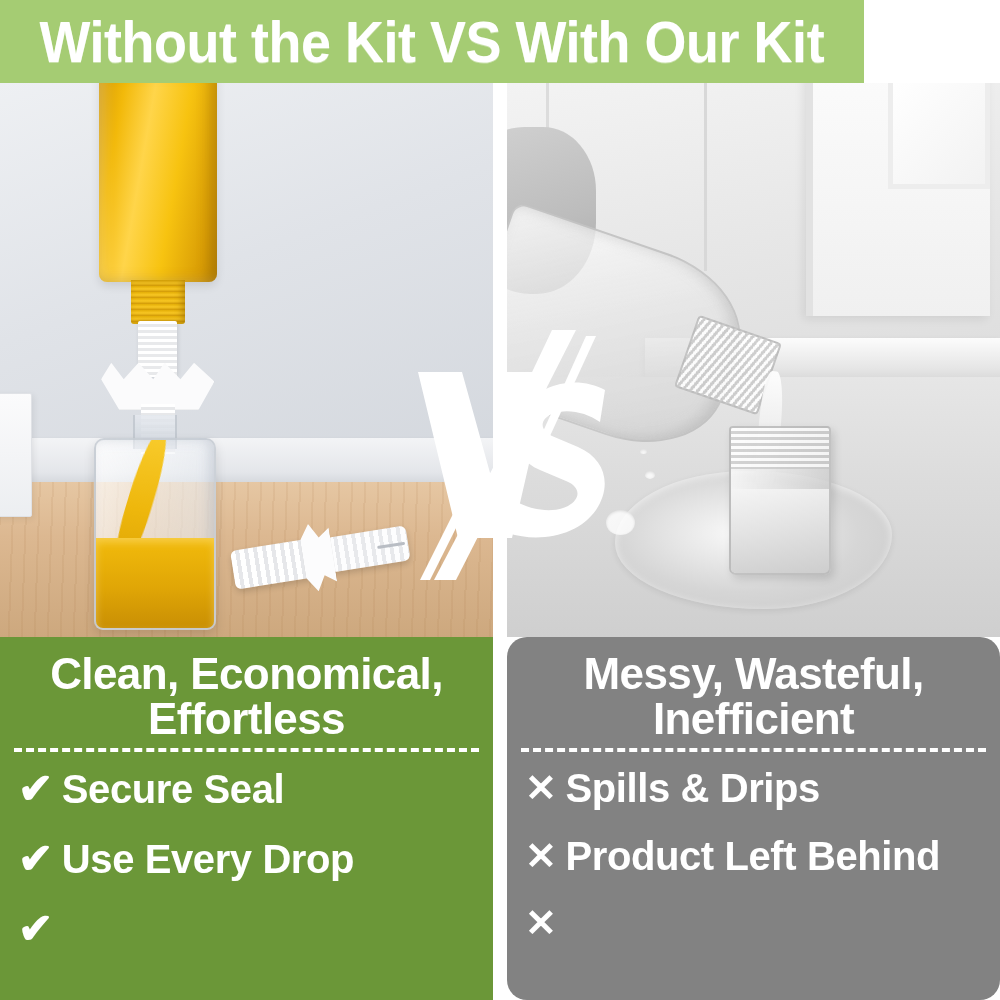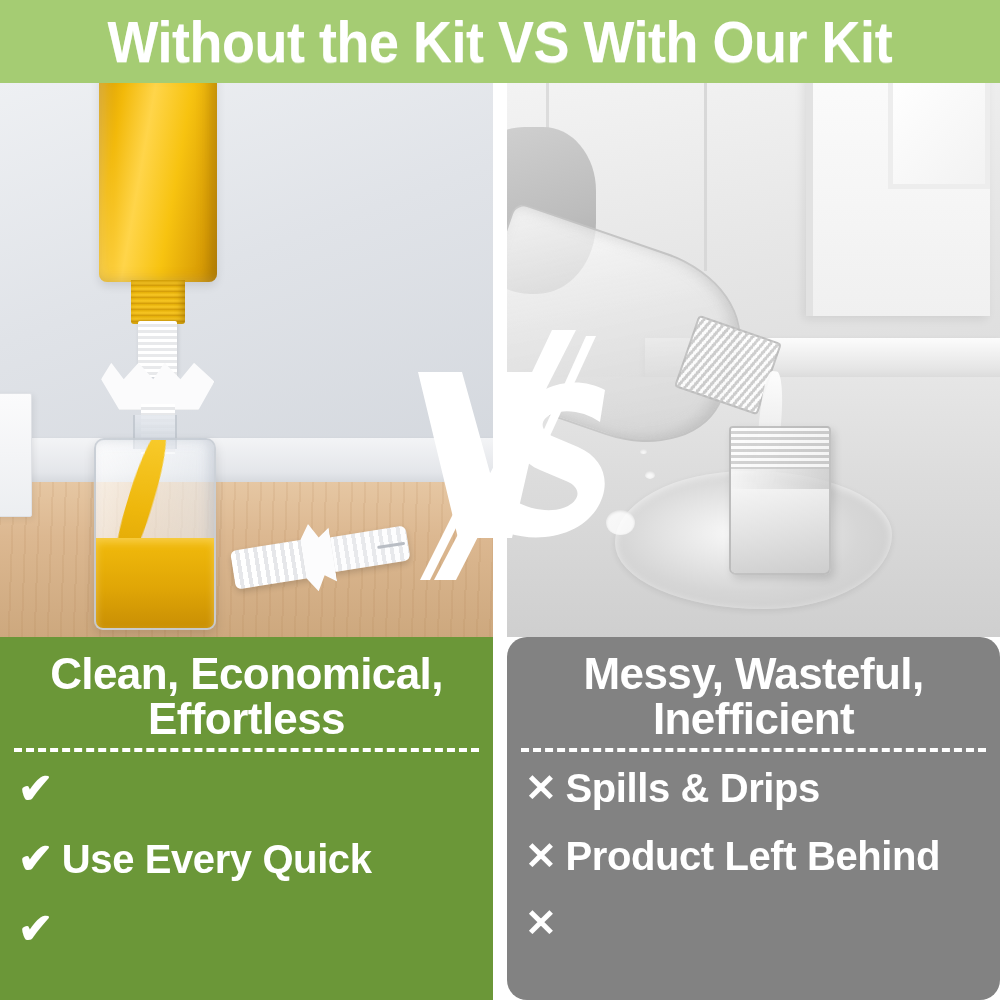--- a/index.html
+++ b/index.html
@@ -20,21 +20,21 @@
     height: 1000px;
     background: #ffffff;
     overflow: hidden;
   }
 
   
   .header-band {
     position: absolute;
     left: 0;
     top: 0;
-    width: 1000px;
+    width: 864px;
     height: 83px;
     background: #a5cc73;
     display: flex;
     align-items: center;
     justify-content: center;
   }
   .header-title {
     color: #ffffff;
     font-family: "Liberation Sans Narrow", "Liberation Sans", sans-serif;
     font-size: 58px;
@@ -610,24 +610,25 @@
   </div>
 
   <div class="panels">
 
     <div class="panel panel-left">
       <div class="panel-heading">Clean, Economical, Effortless</div>
       <div class="dashed-rule"></div>
       <ul class="bullets">
         <li class="bullet">
           <span class="bullet-icon check">✔</span>
+          <span class="bullet-label">Secure Seal</span>
         </li>
         <li class="bullet">
           <span class="bullet-icon check">✔</span>
-          <span class="bullet-label">Use Every Quick</span>
+          <span class="bullet-label">Use Every Drop</span>
         </li>
         <li class="bullet">
           <span class="bullet-icon check">✔</span>
         </li>
       </ul>
     </div>
 
     <div class="panel panel-right">
       <div class="panel-heading">Messy, Wasteful, Inefficient</div>
       <div class="dashed-rule"></div>

